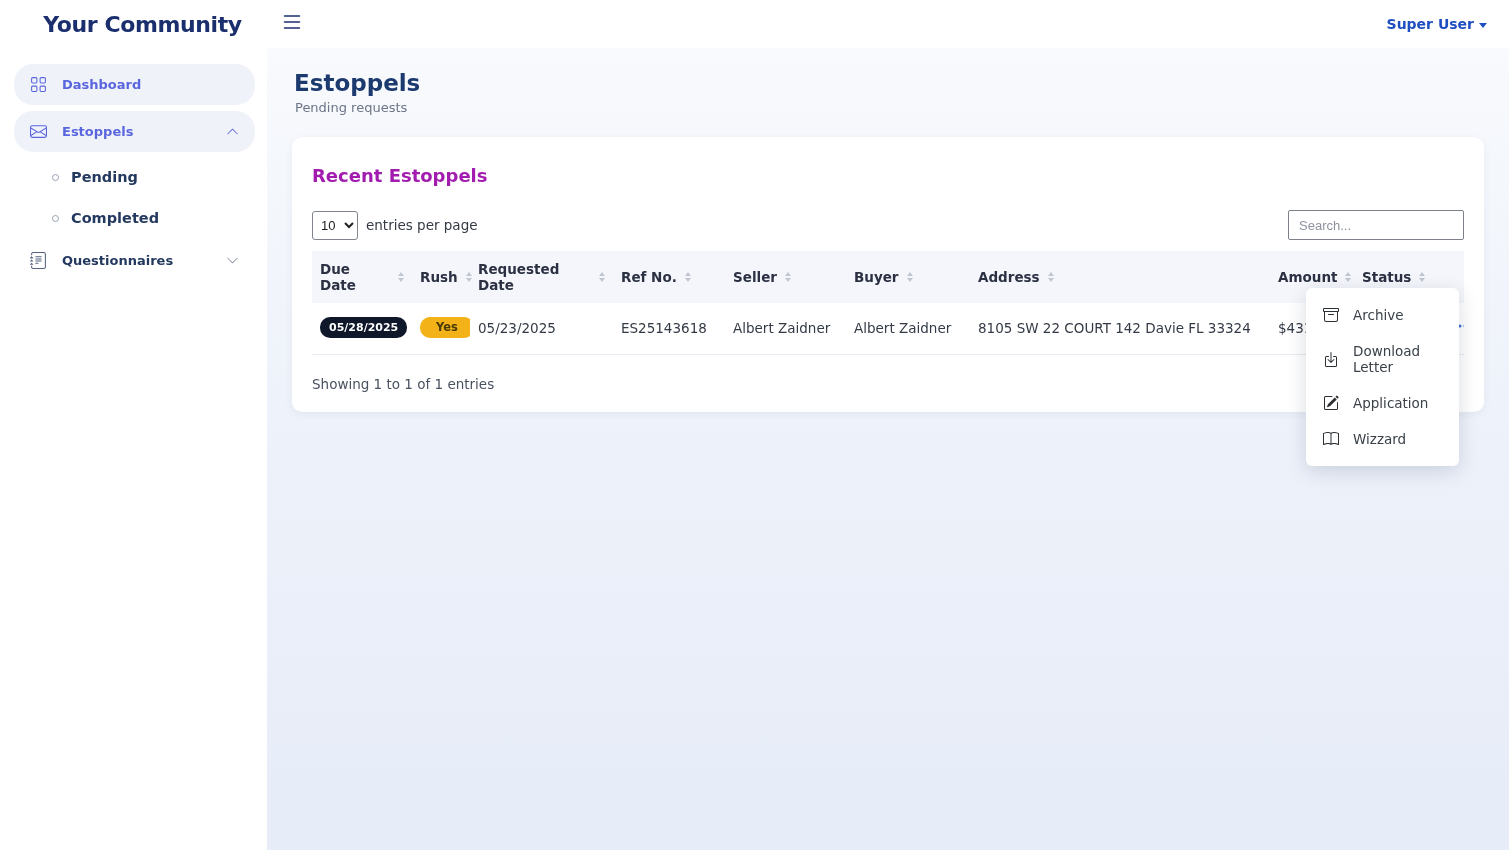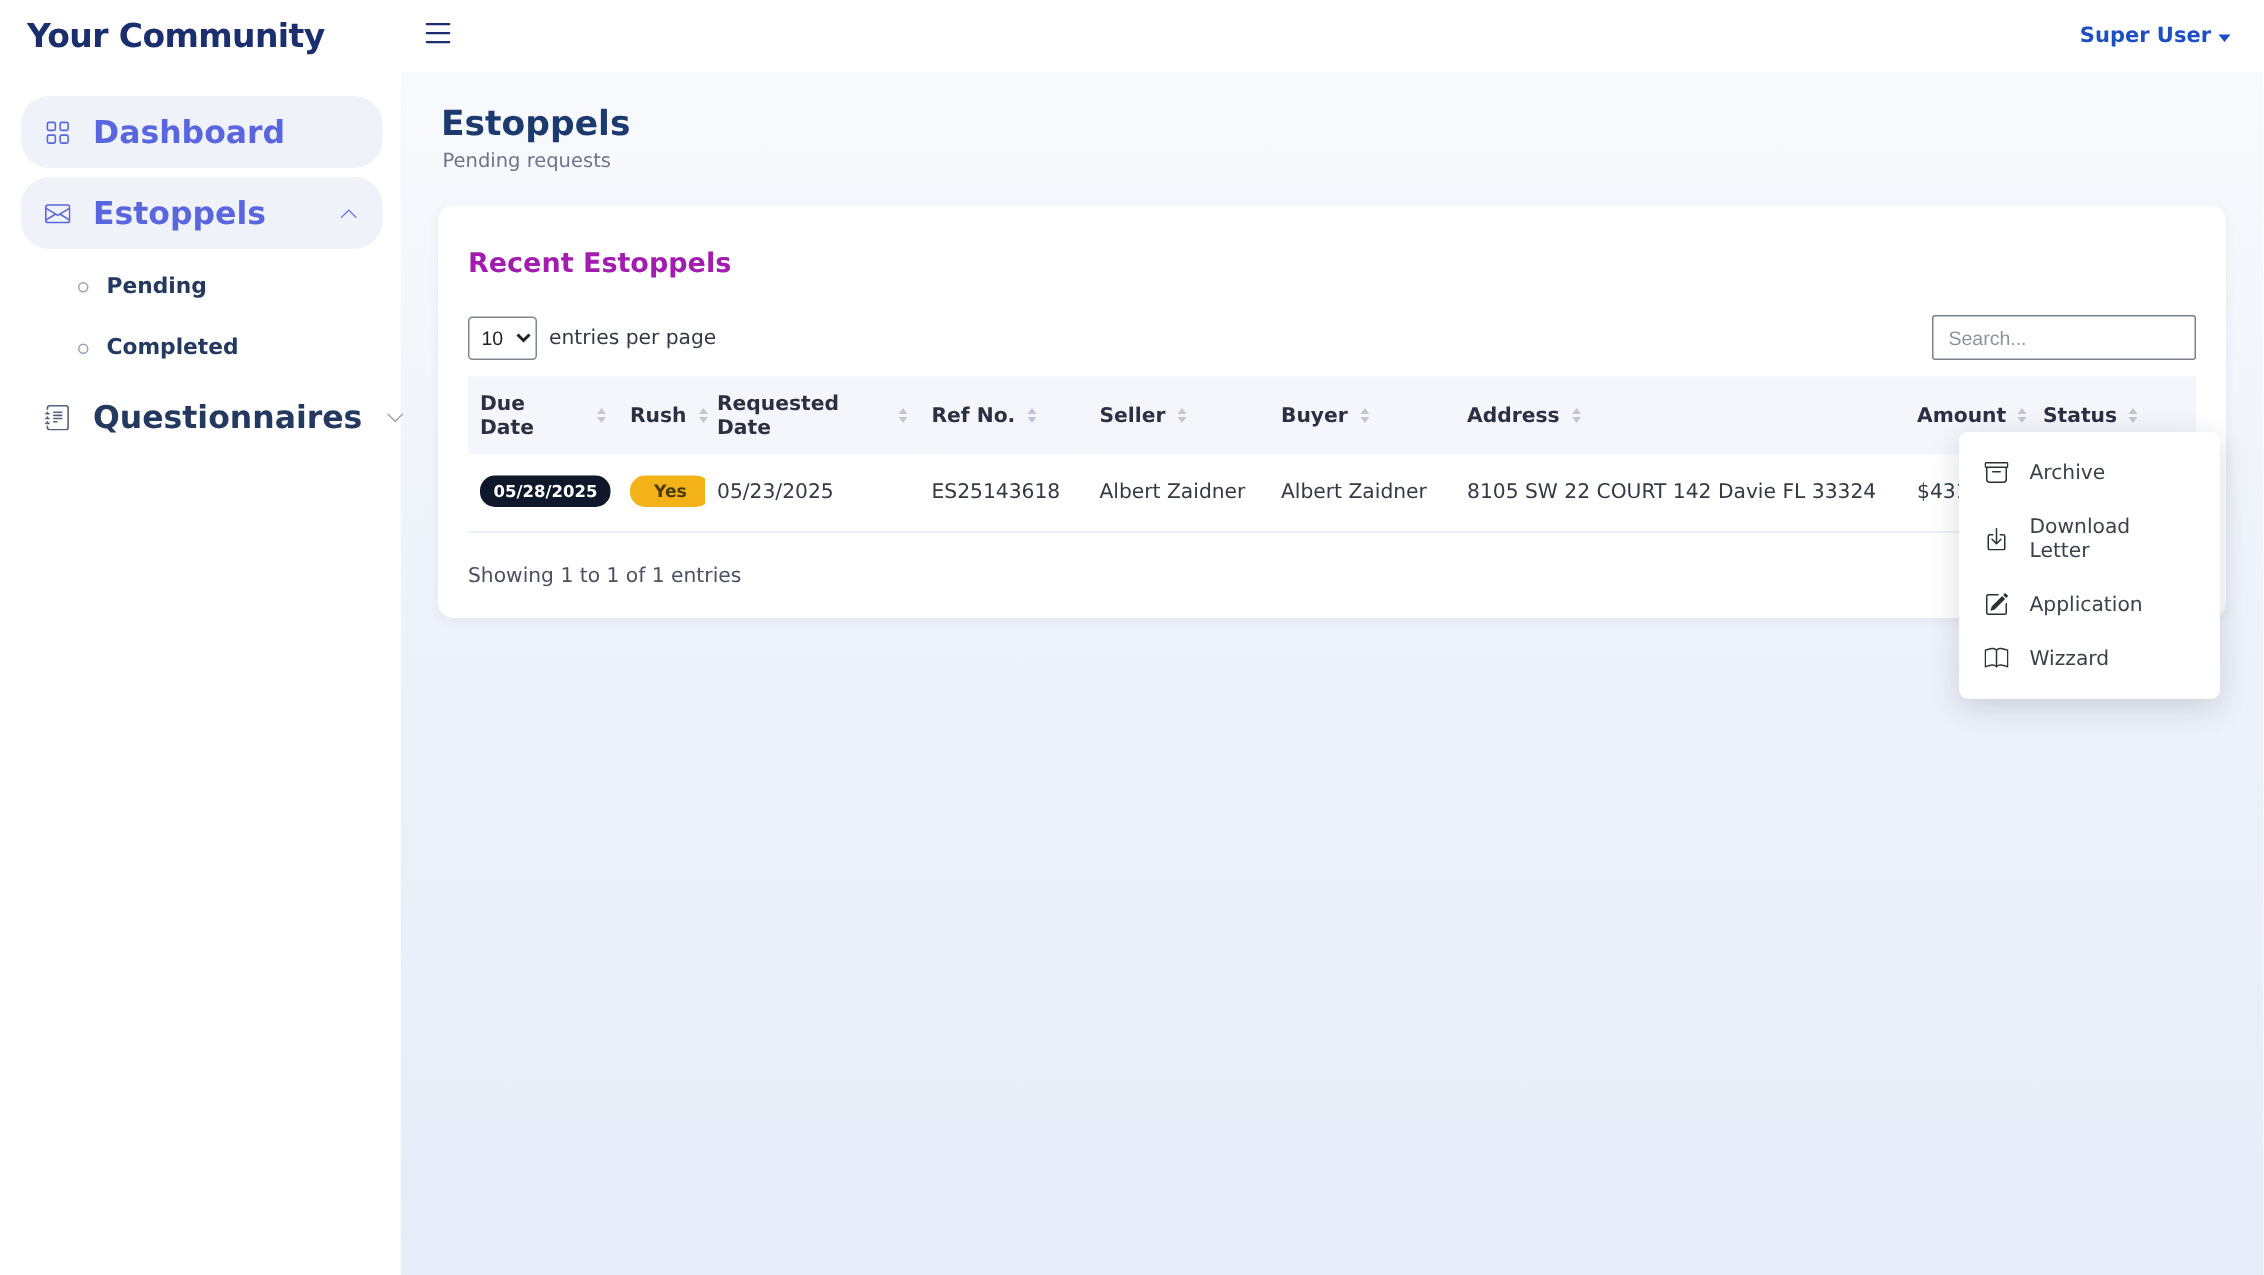--- a/index.html
+++ b/index.html
@@ -8,39 +8,39 @@
     font-family: "DejaVu Sans", "Liberation Sans", sans-serif;
     background:#fff;
   }
   
   .topbar {
     position:fixed; top:0; left:0; width:1509px; height:48px;
     background:#ffffff; display:flex; align-items:center; z-index:30;
   }
   .brand {
     width:267px; padding-left:18px; font-size:22px; font-weight:800;
-    color:#1b2f6e; letter-spacing:-0.4px; cursor:pointer;
+    color:#1b2f6e; letter-spacing:-0.4px; cursor:pointer;text-align:center;
   }
   .hamburger { margin-left:13px; cursor:pointer; display:flex; align-items:center; color:#1b2f6e; }
   .userbox {
     margin-left:auto; margin-right:22px; color:#1d4fc0; font-size:14px;
     font-weight:600; display:flex; align-items:center; gap:5px; cursor:pointer;
   }
   .caret-down {
     width:0; height:0; border-left:4px solid transparent;
     border-right:4px solid transparent; border-top:5px solid #1d4fc0; margin-top:2px;
   }
   
   .sidebar {
     position:fixed; top:48px; left:0; width:267px; height:802px;
     background:#ffffff; padding-top:16px; z-index:20;
   }
   .side-item {
     margin:0 12px 6px 14px; border-radius:19px; display:flex; align-items:center;
-    gap:15px; padding:12px 16px; font-weight:700; font-size:21px;
+    gap:15px; padding:12px 16px; font-weight:700; font-size:13px;
     color:#24395f; cursor:pointer;
   }
   .side-item.active { background:#f0f2fa; color:#5a66dd; }
   .side-item .mi { display:flex; align-items:center; }
   .side-item .chev { margin-left:auto; display:flex; align-items:center; }
   .side-item.active .chev { color:#5a66dd; }
   .side-item .chev.muted { color:#8a93a8; }
   .side-sub {
     display:flex; align-items:center; gap:12px; padding:11px 16px 11px 52px;
     font-weight:600; font-size:14.5px; color:#24395f; cursor:pointer; margin-bottom:3px;
@@ -88,21 +88,21 @@
   }
   .badge {
     display:inline-block; font-weight:700; border-radius:10px; line-height:1;
   }
   .badge-green { background:#0f172a; color:#fff; font-size:11px; padding:5px 9px; }
   .badge-yellow { background:#f3b318; color:#4a3a05; font-size:11.5px; padding:5px 16px; }
   .ellipsis-btn { background:none; border:none; cursor:pointer; color:#3f6ad8; display:flex; align-items:center; padding:2px; }
   .table-footer { font-size:13.5px; color:#4a5160; margin-top:21px; }
   
   .action-menu {
-    position:fixed; left:1306px; top:288px; width:174px; background:#fff;
+    position:fixed; left:1306px; top:288px; width:153px; background:#fff;
     border-radius:6px; box-shadow:0 5px 20px rgba(20,30,60,.16); padding:9px 0;
     z-index:40;
   }
   .action-item {
     display:flex; align-items:center; gap:14px; padding:10px 17px;
     font-size:13.5px; color:#3a4149; cursor:pointer;
   }
   .action-item .ai { display:flex; align-items:center; color:#2b3035; }
 </style>
 </head>

